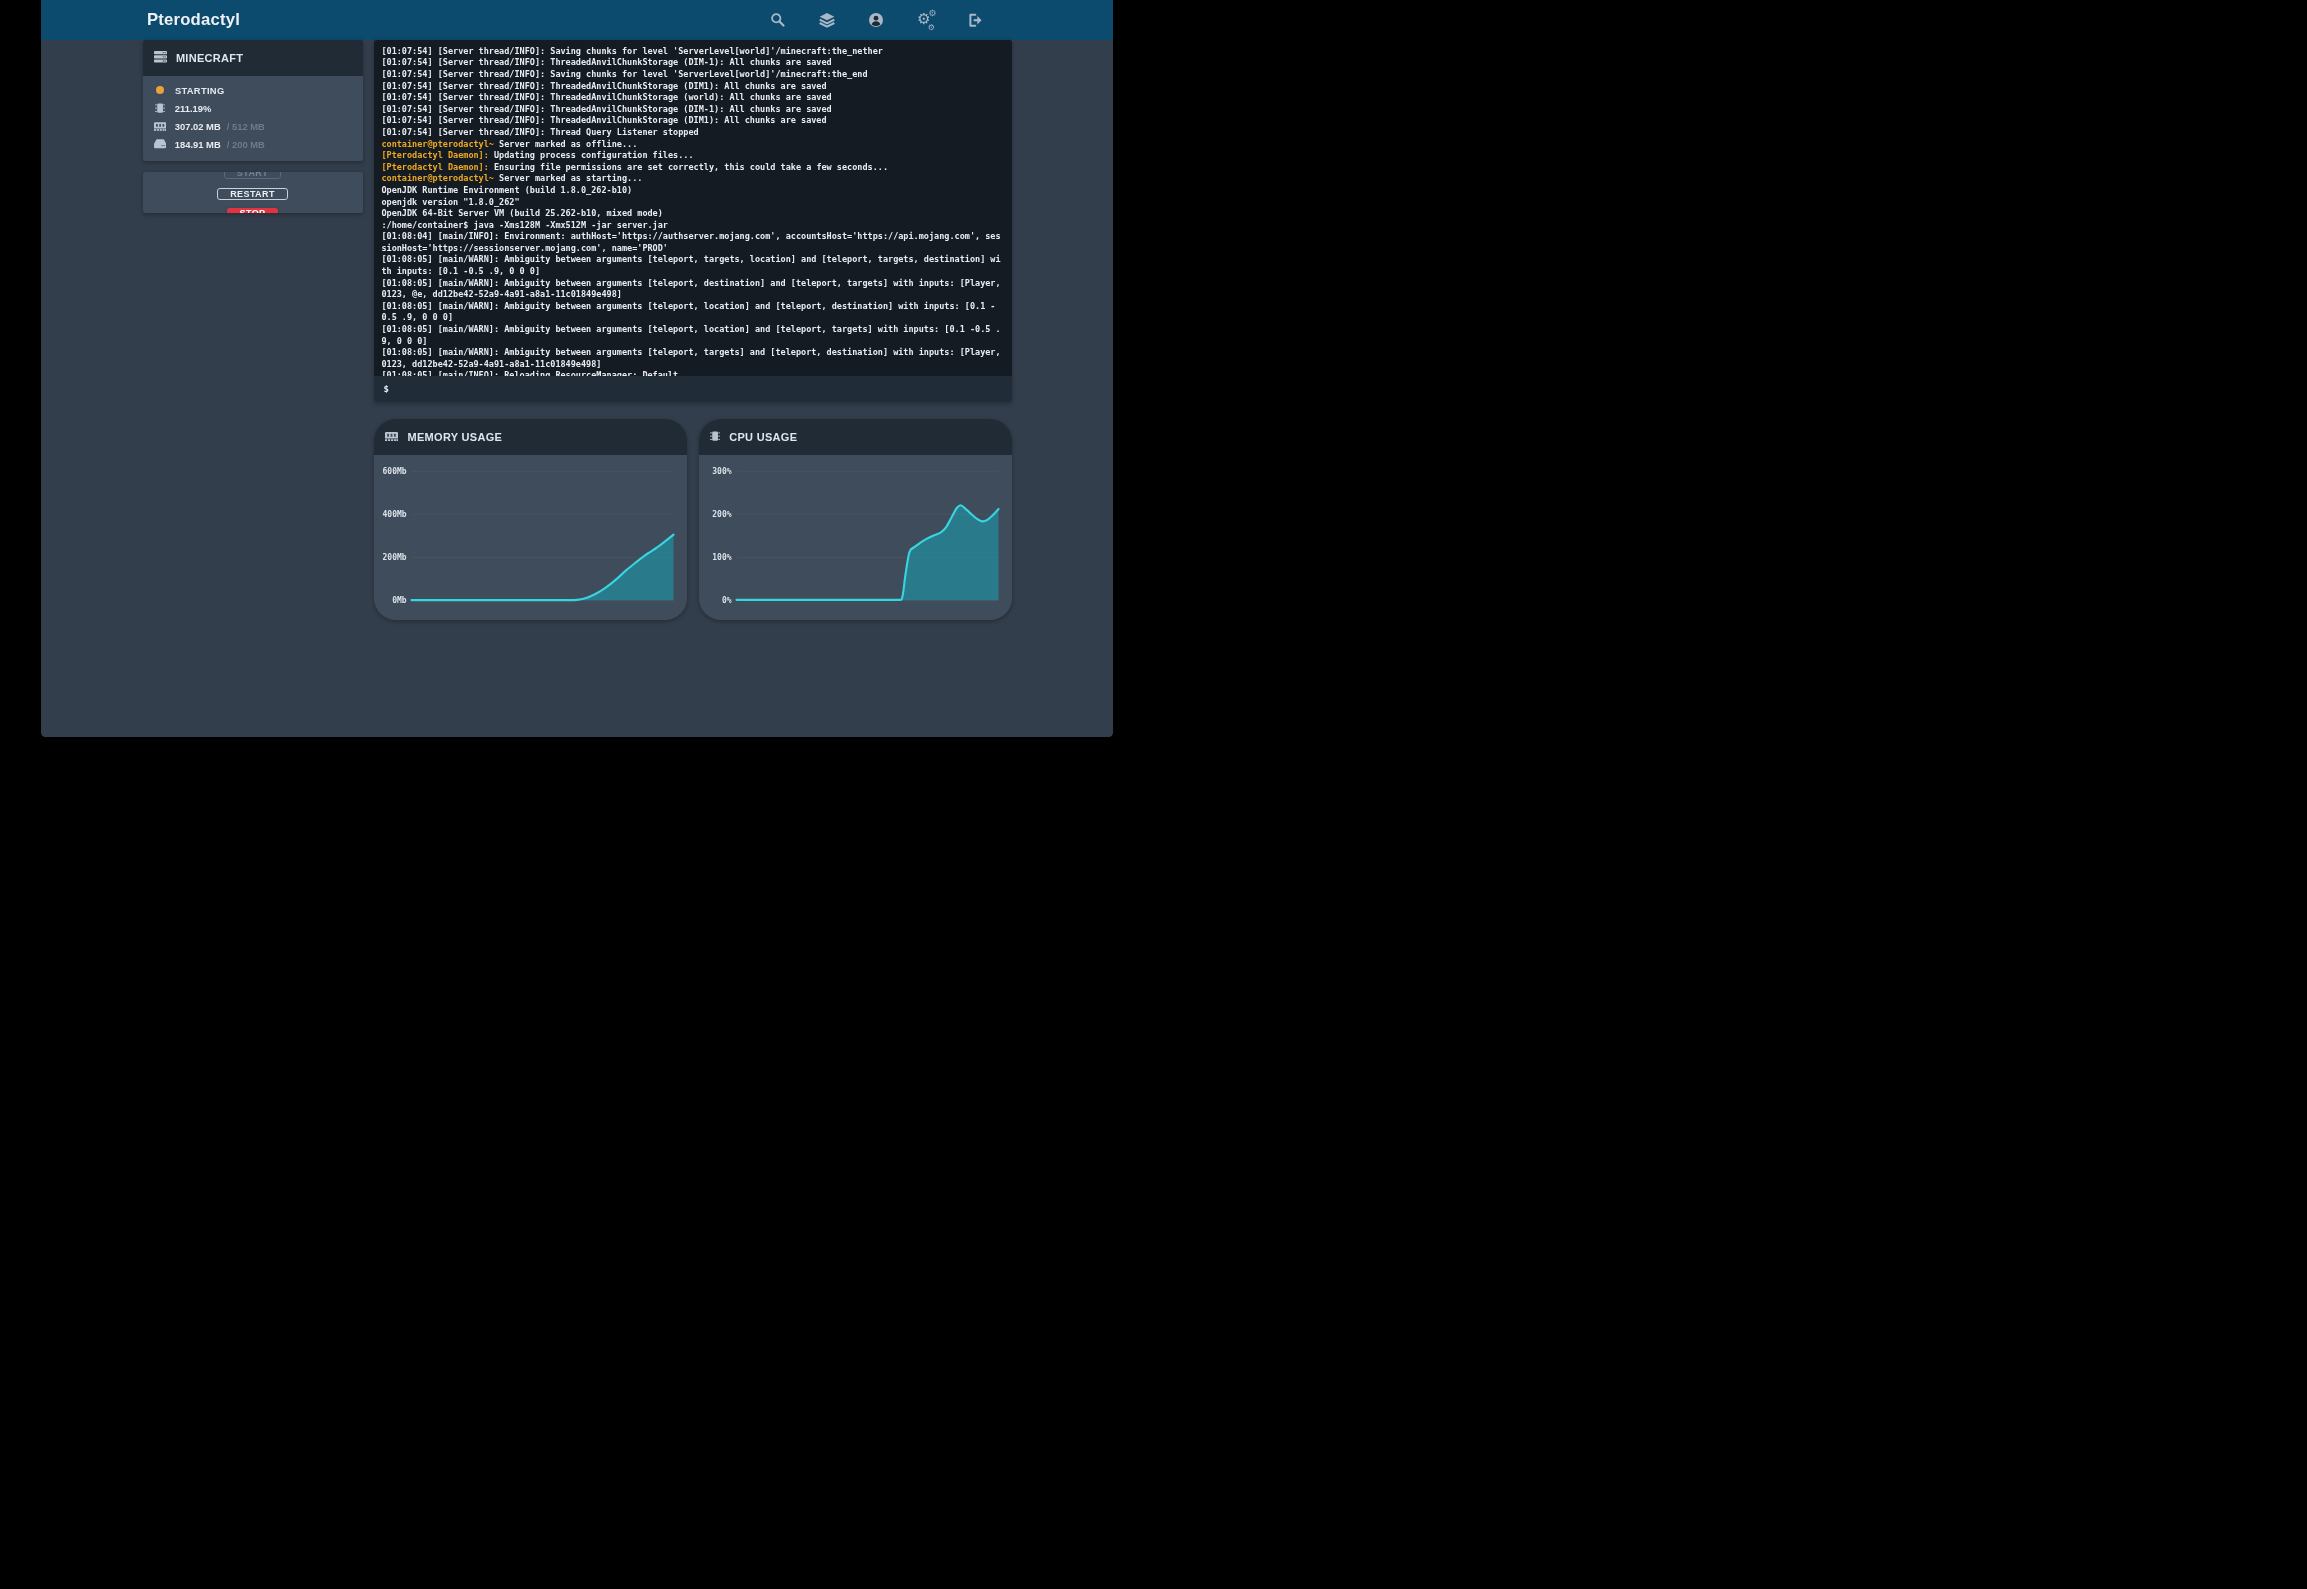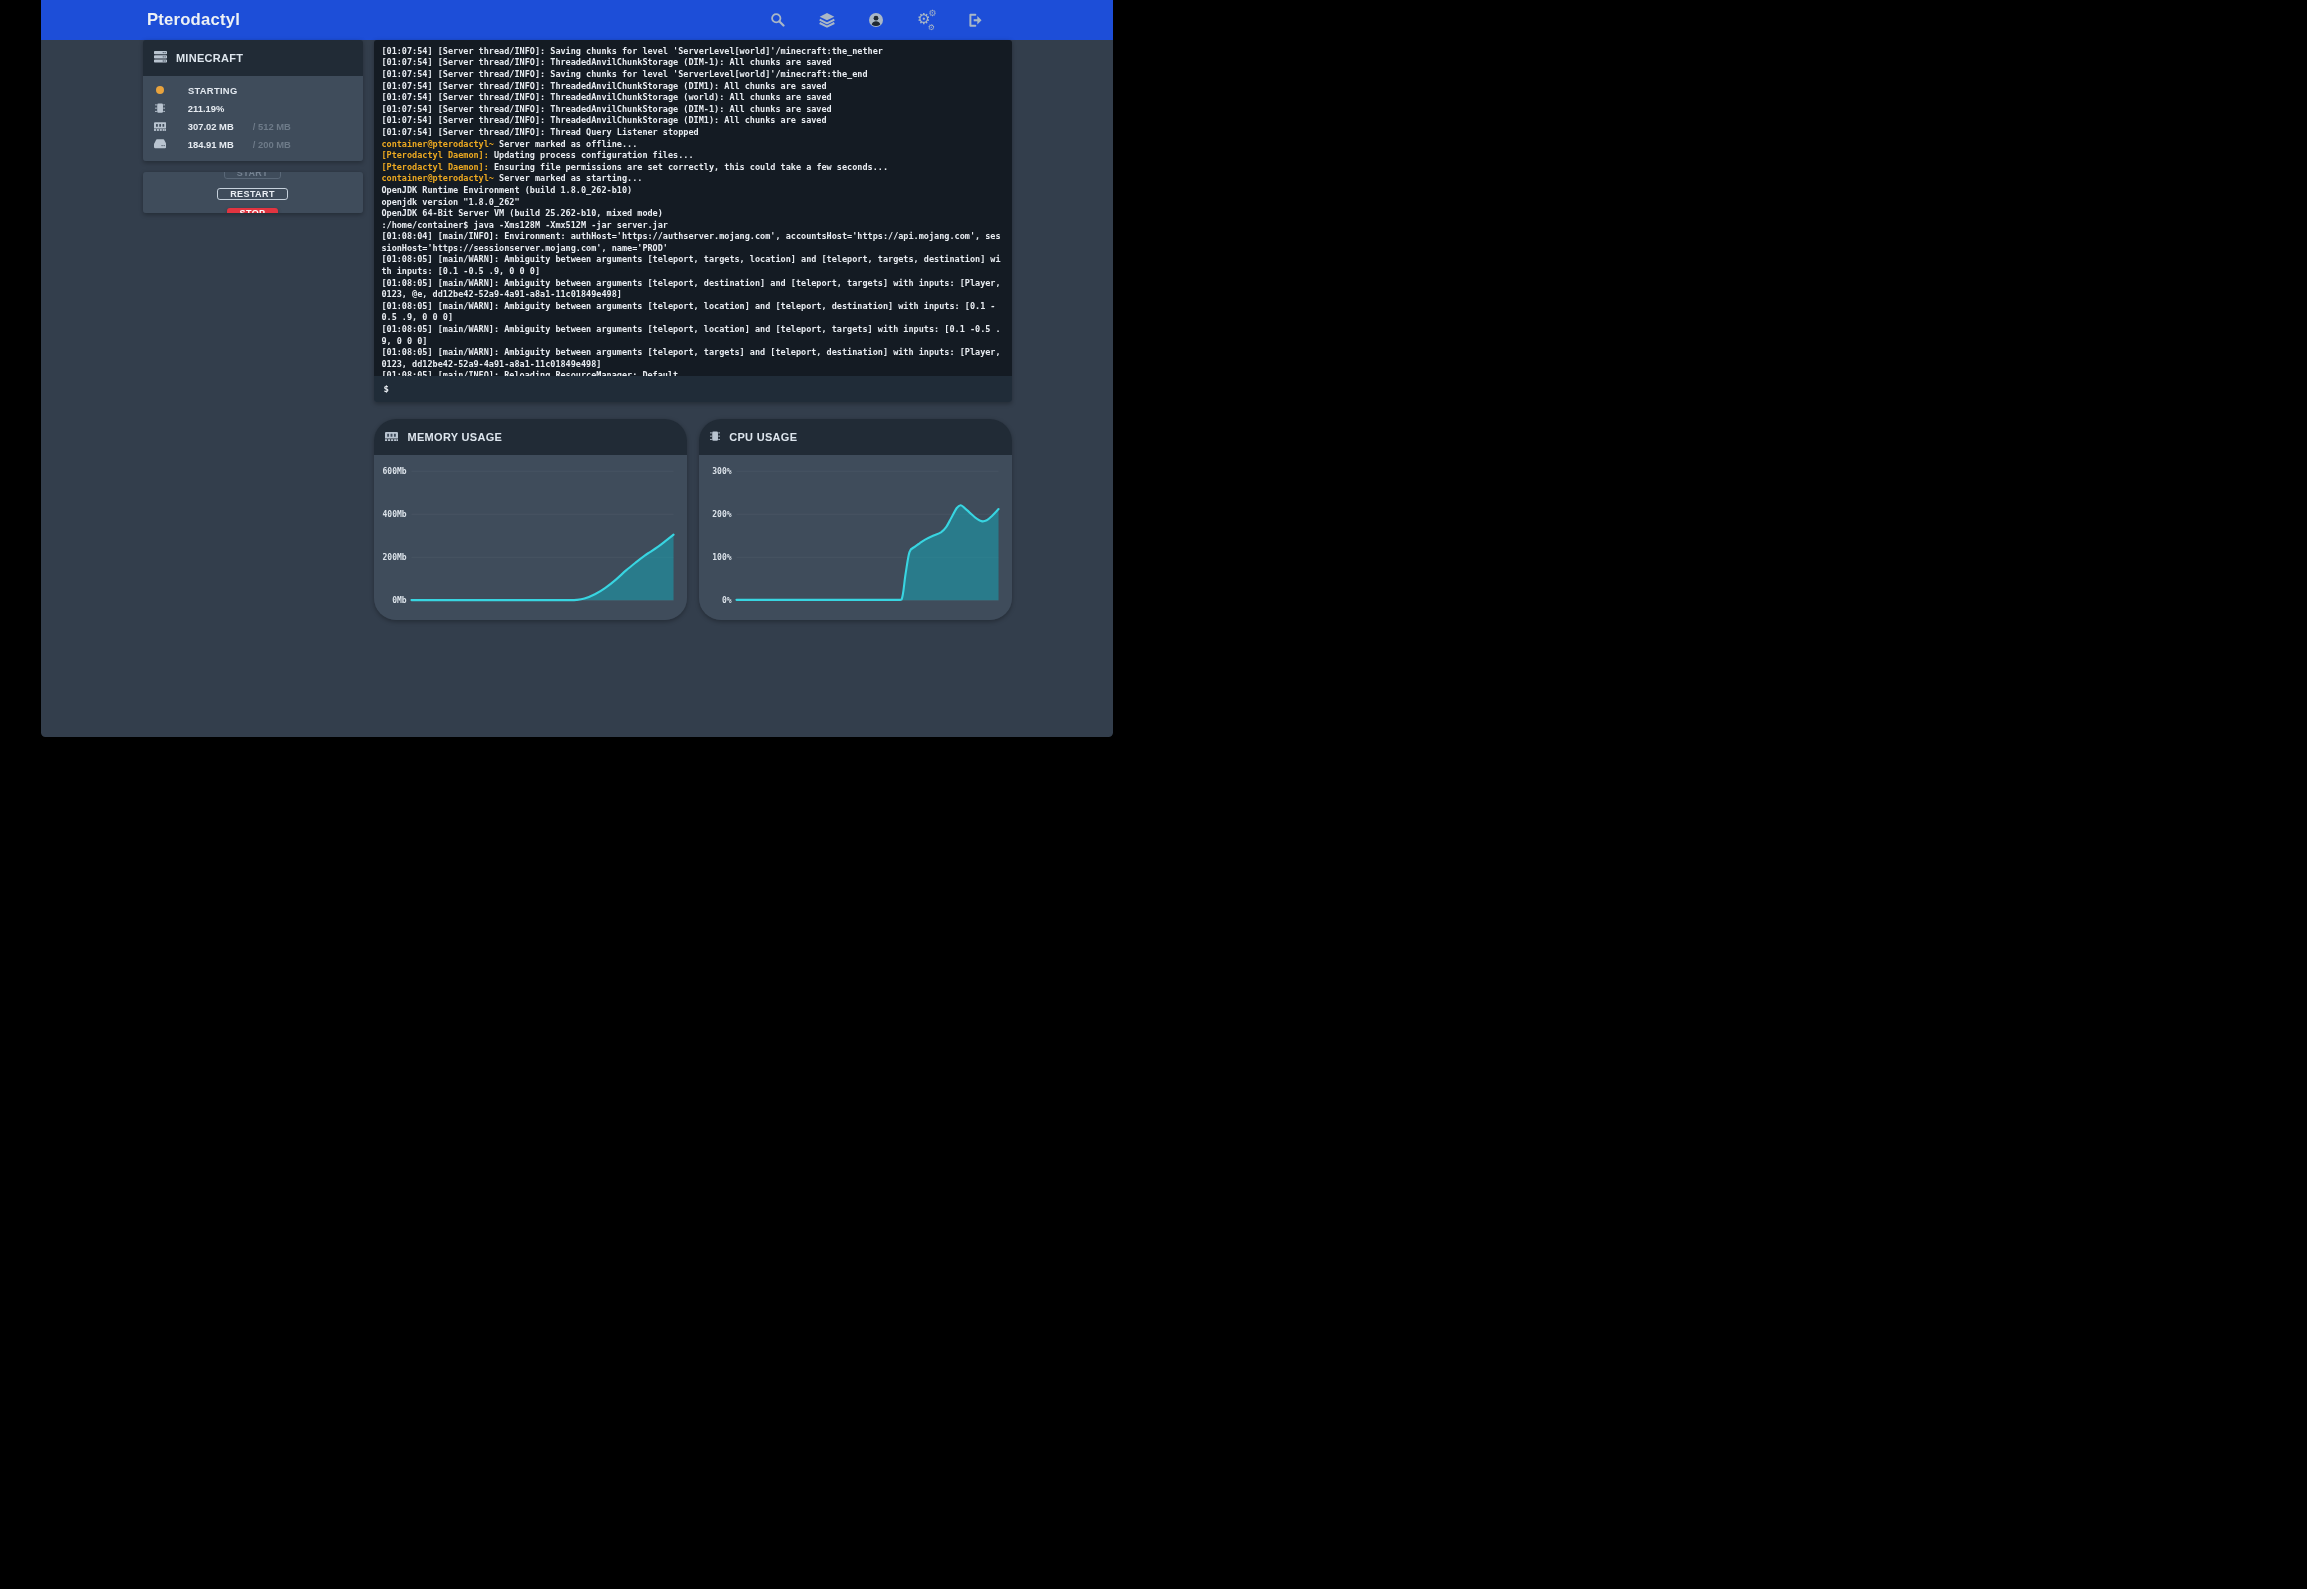--- a/index.html
+++ b/index.html
@@ -6,21 +6,21 @@
   html,body { background:#000; }
   body {
     width:1154px; height:795px; margin:0;
     font-family:"Liberation Sans", sans-serif;
     -webkit-font-smoothing:antialiased;
   }
   .page { margin:0 41px; height:737px; background:#333e4c; border-radius:0 0 4.4px 4.4px; overflow:hidden; }
   .container { width:869px; margin:0 auto; }
 
   
-  .topbar { background:#1d4ed8; height:40px; }
+  .topbar { background:#0c4a6e; height:40px; }
   .topbar .container { display:flex; align-items:center; justify-content:space-between; height:100%; }
   .brand { font-size:16.7px; color:#edf1f5; font-weight:600; letter-spacing:0.2px; padding-left:4.4px; }
   .top-icons { display:flex; align-items:center; gap:32px; padding-right:28px; }
   .top-icons .ticon { color:#a9b7c6; display:flex; align-items:center; justify-content:center; width:17.4px; height:17.4px; cursor:pointer; }
   .top-icons svg { display:block; }
   .cogs-wrap { position:relative; width:19px; height:17.4px; text-align:left; }
   .cog-big { font-size:15.3px; line-height:17.4px; font-family:"DejaVu Sans", sans-serif; }
   .cog-small { position:absolute; top:-2.9px; right:-2.2px; font-size:8.7px; font-family:"DejaVu Sans", sans-serif; }
   .cog-small2 { position:absolute; bottom:-2.9px; right:-0.7px; font-size:8px; font-family:"DejaVu Sans", sans-serif; }
 
@@ -36,21 +36,21 @@
   .columns { display:flex; gap:11.6px; }
   .leftcol { width:220px; flex:none; }
   .rightcol { flex:1; min-width:0; }
 
   .card { border-radius:2.9px; overflow:hidden; box-shadow:0 1.5px 4.4px rgba(0,0,0,.28); }
   .card-header { background:#212b36; height:36px; display:flex; align-items:center; gap:9.4px; padding:0 11px; color:#dee6ee; font-size:11px; font-weight:700; letter-spacing:0.3px; }
   .card-header svg { flex:none; color:#b9c4d0; }
   .card-body { background:#3f4c5b; }
 
   .server-body { padding:9.4px 11px 3.6px; }
-  .stat { display:flex; align-items:center; gap:22px; margin-bottom:8.7px; font-size:9.4px; height:9.4px; }
+  .stat { display:flex; align-items:center; gap:9px; margin-bottom:8.7px; font-size:9.4px; height:9.4px; }
   .stat .sicon { width:12.3px; display:flex; justify-content:center; color:#b9c4d0; }
   .dot { width:8px; height:8px; border-radius:50%; background:var(--status-yellow,#e8a33d); margin:0 2.2px; }
   .status-label { color:#e3e9f0; font-weight:600; letter-spacing:0.3px; }
   .stat .val { color:#e7ecf2; font-weight:700; }
   .stat .sub { color:#6e7b89; font-weight:700; margin-left:3.6px; }
 
   .power-card { margin-top:11px; }
   .power-body { height:41px; display:flex; align-items:center; justify-content:center; gap:8.7px;flex-direction:column; }
   .btn { height:28px; padding:0 12.3px; border-radius:2.9px; font-size:9px; font-weight:700; letter-spacing:0.4px; background:transparent; font-family:inherit; cursor:pointer; }
   .btn-start { border:0.7px solid #5a6878; color:#768392; }

